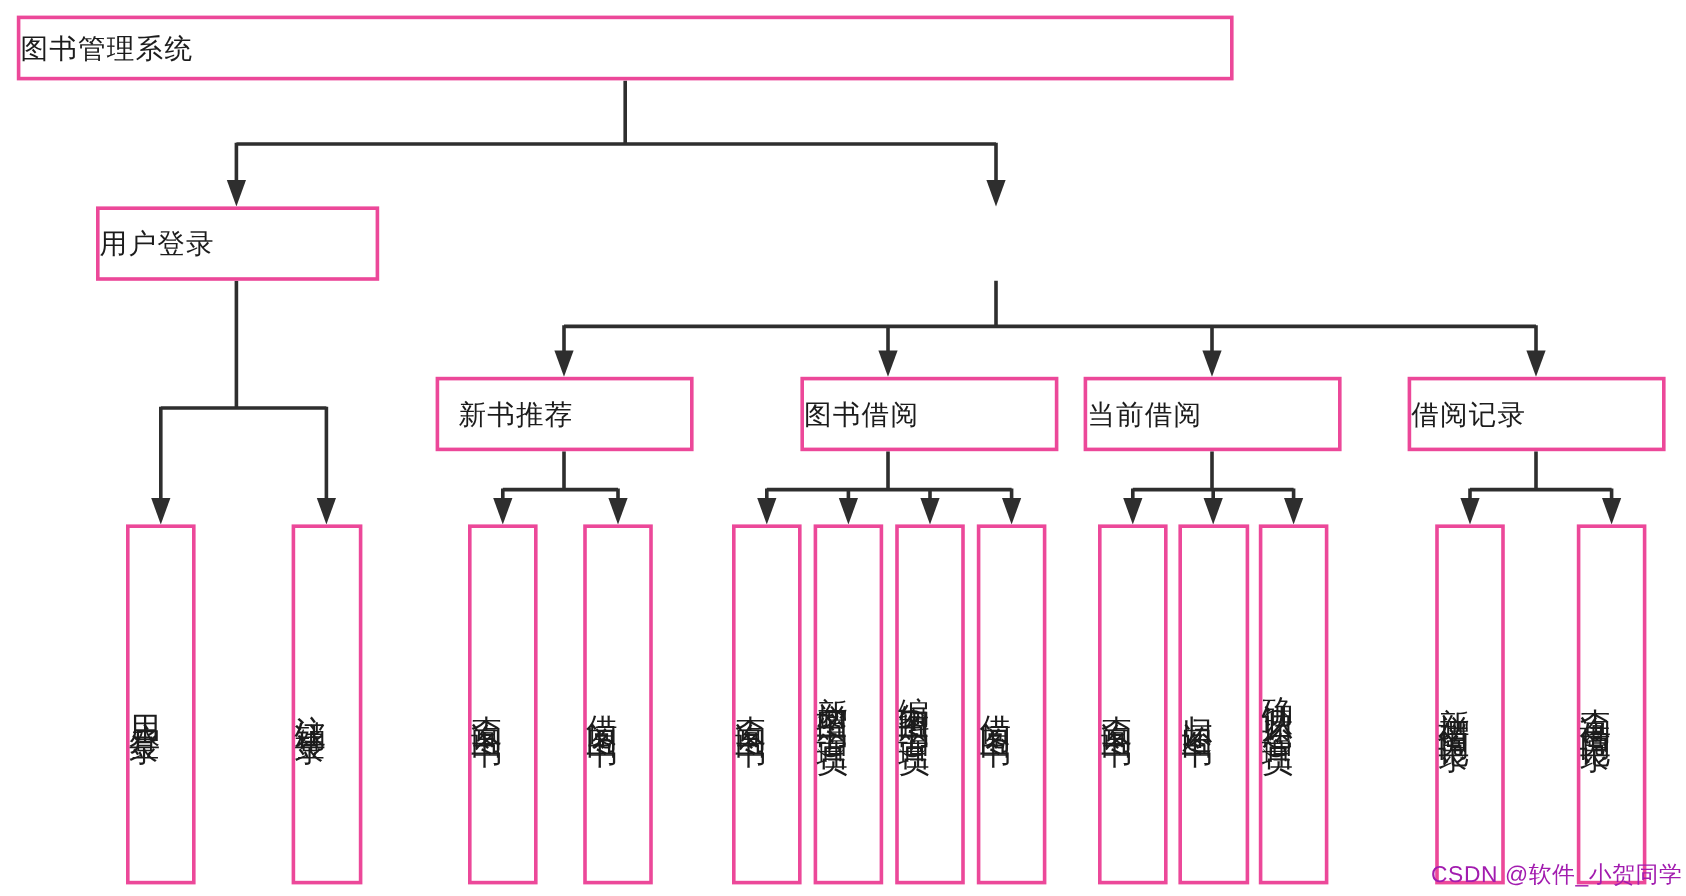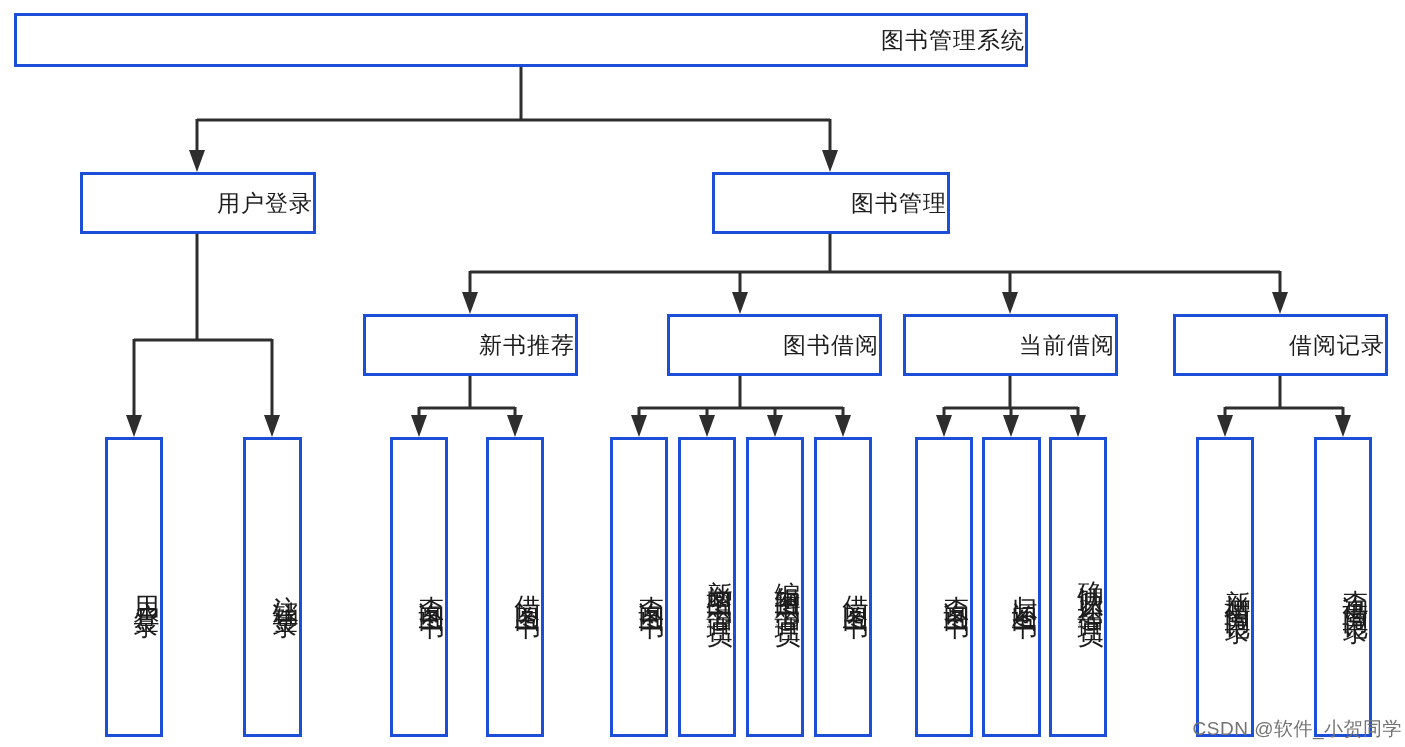--- a/index.html
+++ b/index.html
@@ -13,24 +13,24 @@
   }
   .connectors {
     position: absolute;
     left: 0; top: 0;
     width: 1405px; height: 747px;
   }
   .box {
     position: absolute;
     box-sizing: border-box;
     background: #ffffff;
-    border: 3px solid #1d4ed8;
+    border: 3px solid #ec4899;
     display: flex;
     align-items: center;
-    justify-content: flex-end;
+    justify-content: flex-start;
     color: #1c1c1c;
   }
   .hbox { font-size: 23px; letter-spacing: 1px; }
   .vbox .vtext {
     writing-mode: vertical-rl;
     text-orientation: mixed;
     font-size: 26px;
     letter-spacing: 6px;
     line-height: 1;
     white-space: nowrap;
@@ -58,21 +58,21 @@
   .n-leaf-8  { left: 915px; }
   .n-leaf-9  { left: 982px; width: 59px; }
   .n-leaf-10 { left: 1049px; }
   .n-leaf-11 { left: 1196px; }
   .n-leaf-12 { left: 1314px; }
   .watermark {
     position: absolute;
     right: 3px;
     bottom: 5px;
     font-size: 19px;
-    color: #737373;
+    color: #a21caf;
     letter-spacing: 0.5px;
   }
 </style>
 </head>
 <body>
 
 <div class="canvas">
 
   <svg class="connectors" viewBox="0 0 1405 747" xmlns="http://www.w3.org/2000/svg">
     <g stroke="#2e2e2e" stroke-width="3" fill="none">
@@ -116,23 +116,20 @@
       <polygon points="1335,415 1351,415 1343,437"></polygon>
     </g>
   </svg>
 
   <div class="box hbox n-root">
     <span>图书管理系统</span>
   </div>
 
   <div class="box hbox n-user-login">
     <span>用户登录</span>
-  </div>
-  <div class="box hbox n-book-mgmt">
-    <span>图书管理</span>
   </div>
 
   <div class="box hbox n-new-book">
     <span>新书推荐</span>
   </div>
   <div class="box hbox n-book-borrow">
     <span>图书借阅</span>
   </div>
   <div class="box hbox n-current-borrow">
     <span>当前借阅</span>

